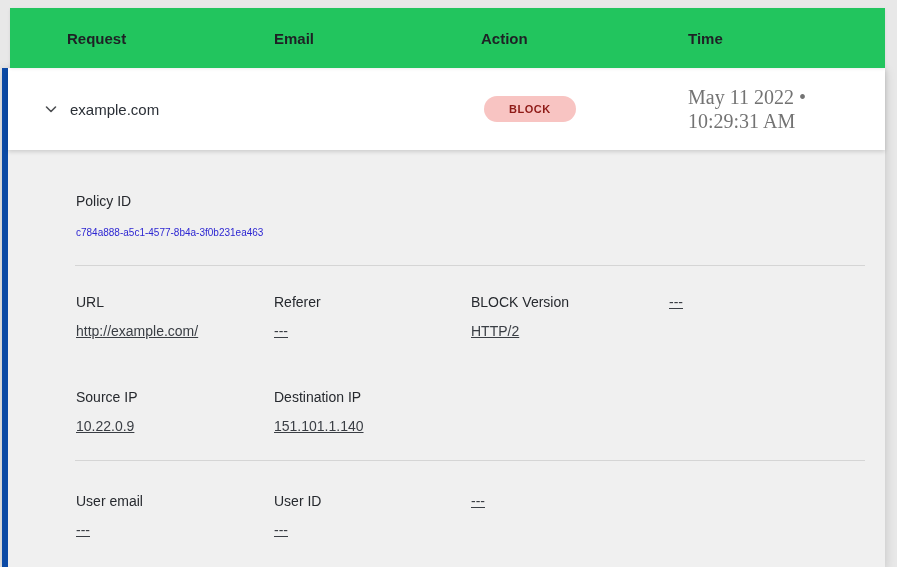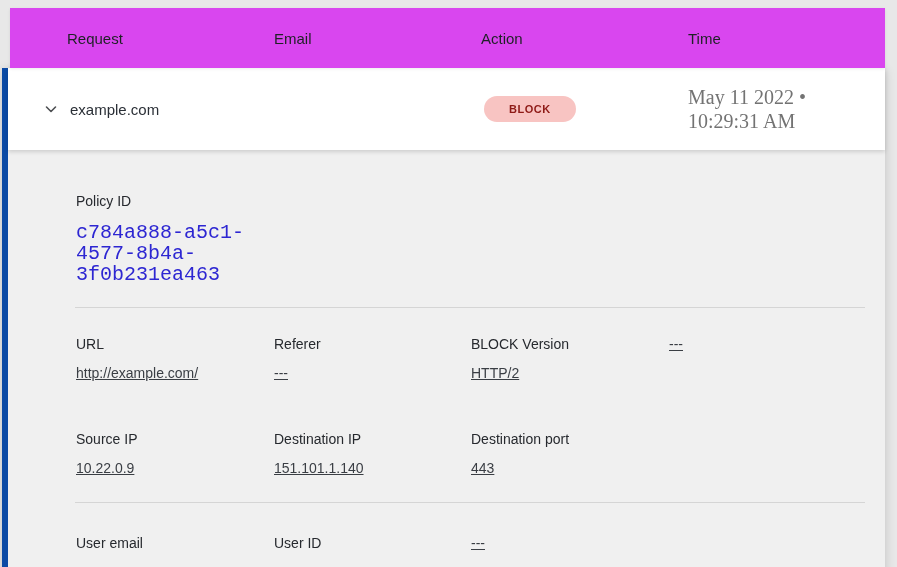--- a/index.html
+++ b/index.html
@@ -9,28 +9,28 @@
     height: 567px;
     overflow: hidden;
     background: var(--page-bg, #e8e8e8);
     font-family: "Liberation Sans", sans-serif;
   }
 
   
   .header-card {
     margin: 8px 12px 0 10px;
     height: 60px;
-    background: #d946ef;
+    background: #22c55e;
     display: grid;
     grid-template-columns: 207px 207px 207px 1fr;
     align-items: center;
     padding-left: 57px;
     box-shadow: 0 1px 3px rgba(0,0,0,0.08);
     font-size: 15px;
-    font-weight: 400;
+    font-weight: 700;
     color: #1e2125;
     position: relative;
     z-index: 2;
   }
 
   
   .expanded-block {
     margin: 0 12px 0 2px;
     border-left: 6px solid var(--accent-bar, #0b4aa5);
     box-shadow: 0 2px 10px rgba(0,0,0,0.16);
@@ -96,28 +96,27 @@
   .field-value {
     font-size: 14px;
     color: #3a3e44;
     line-height: 17px;
     text-decoration: underline;
   }
 
   .policy-link {
     display: block;
     max-width: 198px;
-    font-size: 20px;
+    font-size: 10px;
     line-height: 21px;
     color: var(--link, #2d26d2);
     text-decoration: none;
     cursor: pointer;
     margin-bottom: 22px;
     word-wrap: break-word;
-    font-family: Liberation Mono, monospace;
   }
 
   .divider {
     height: 1px;
     background: #d5d5d5;
     width: 790px;
     margin-left: -1px;
   }
 
   .field-row {
@@ -183,24 +182,20 @@
 
     <div class="field-row row-b">
       <div>
         <div class="field-label">Source IP</div>
         <div class="field-value">10.22.0.9</div>
       </div>
       <div>
         <div class="field-label">Destination IP</div>
         <div class="field-value">151.101.1.140</div>
       </div>
-      <div>
-        <div class="field-label">Destination port</div>
-        <div class="field-value">443</div>
-      </div>
     </div>
 
     <div class="divider"></div>
 
     <div class="field-row row-c">
       <div>
         <div class="field-label">User email</div>
         <div class="field-value">---</div>
       </div>
       <div>

